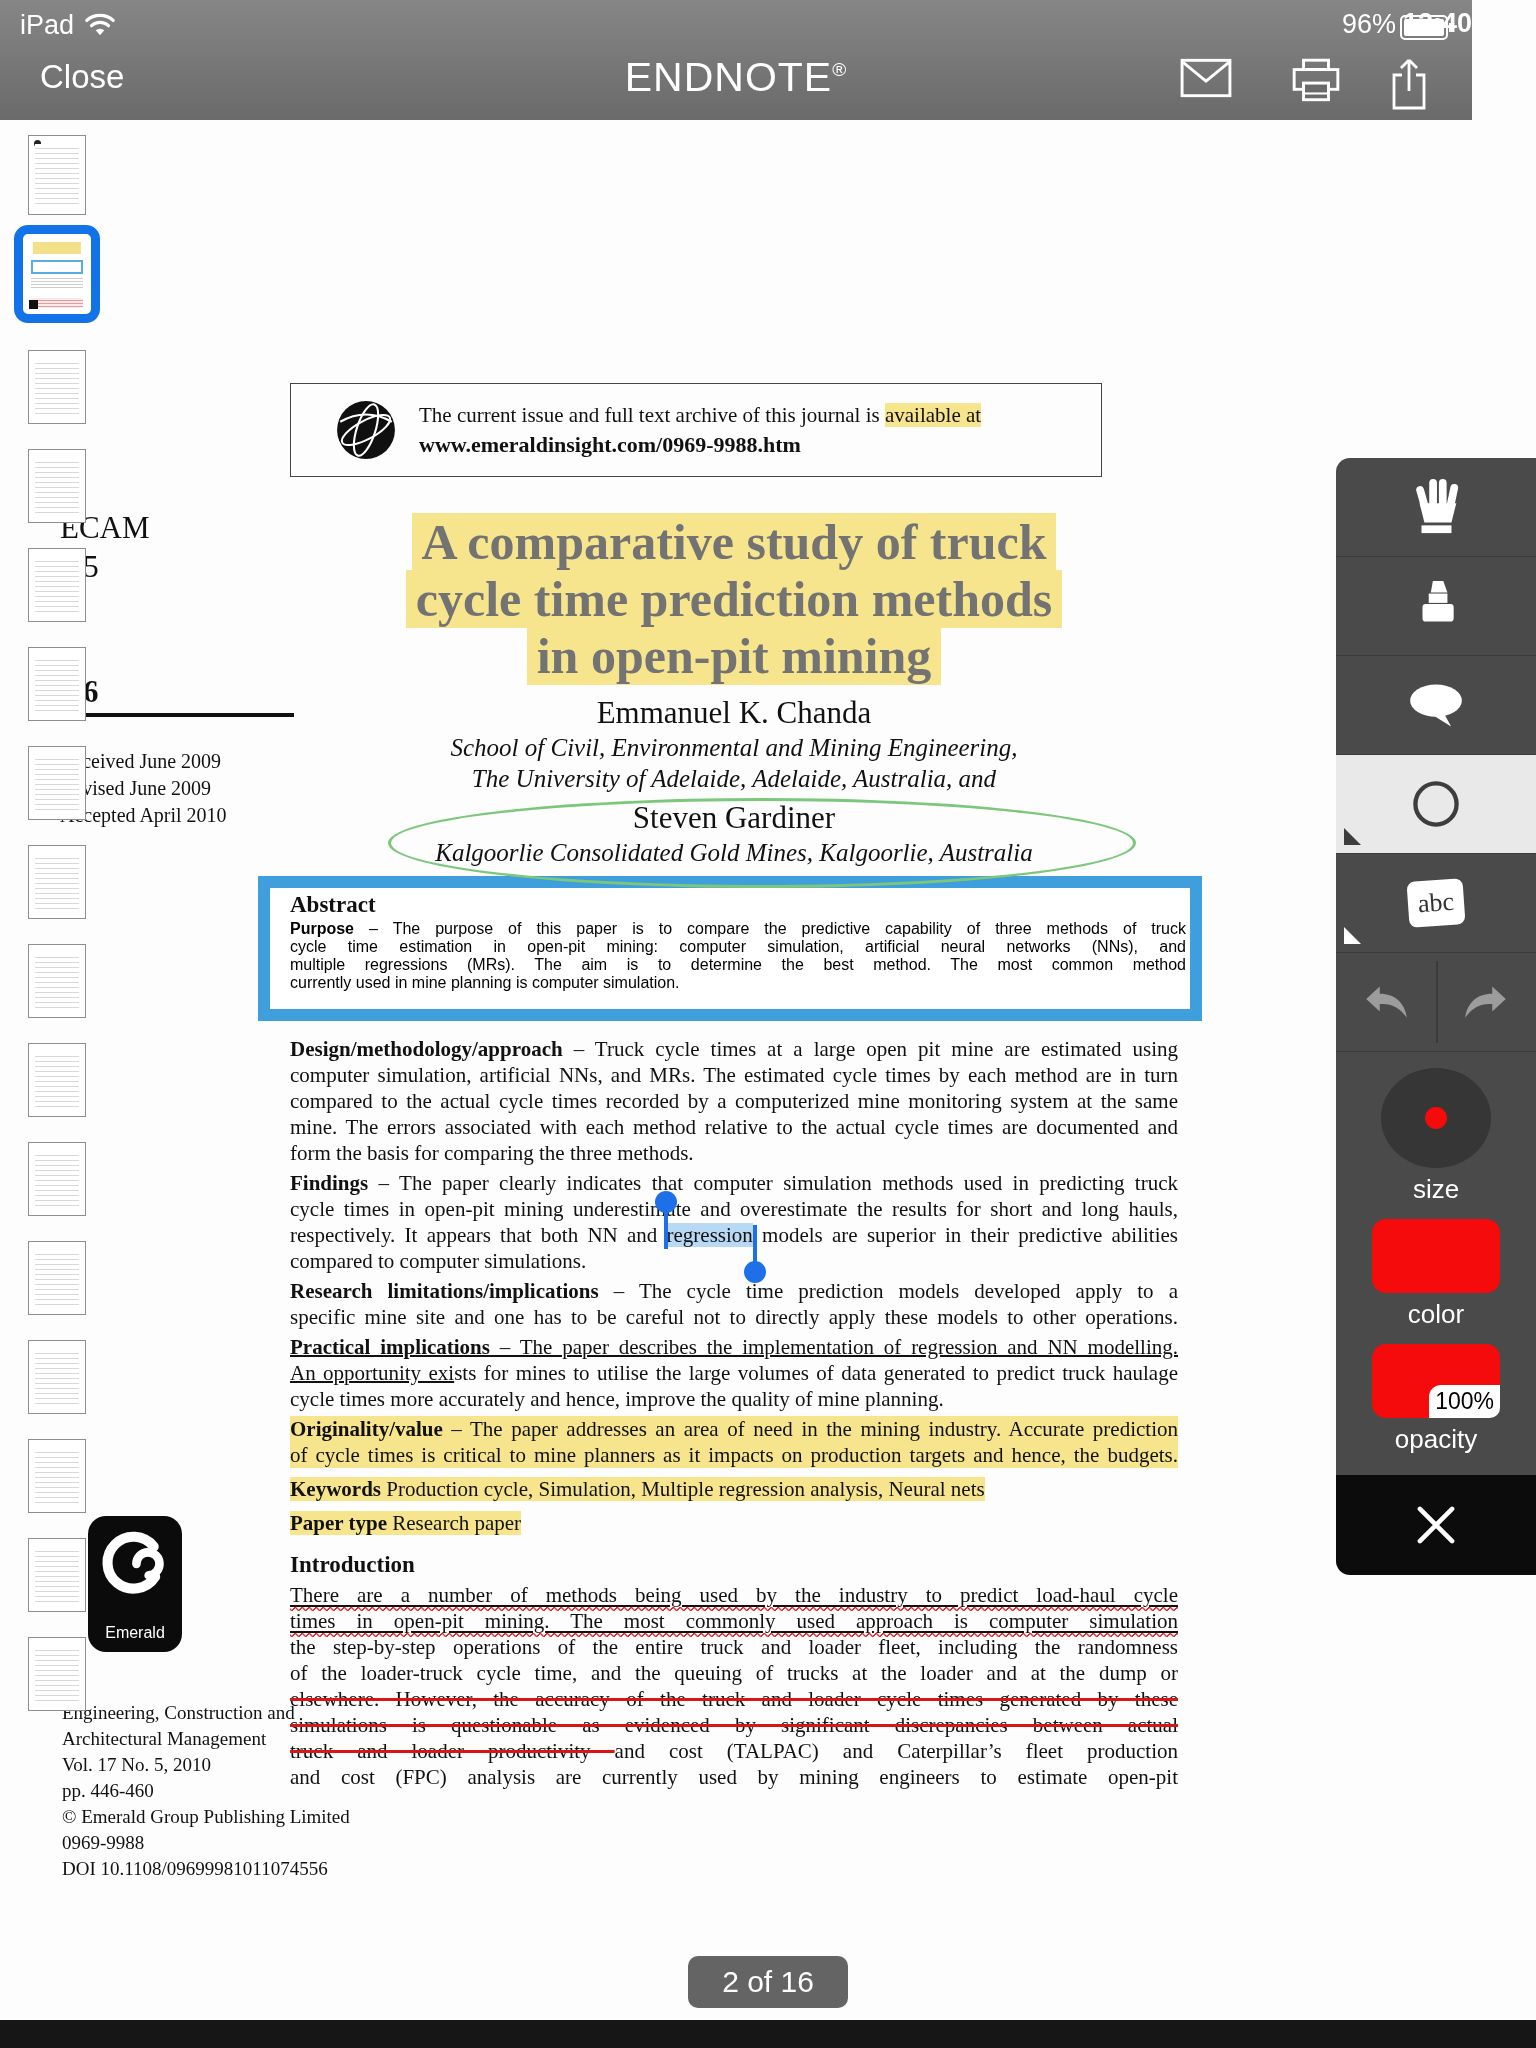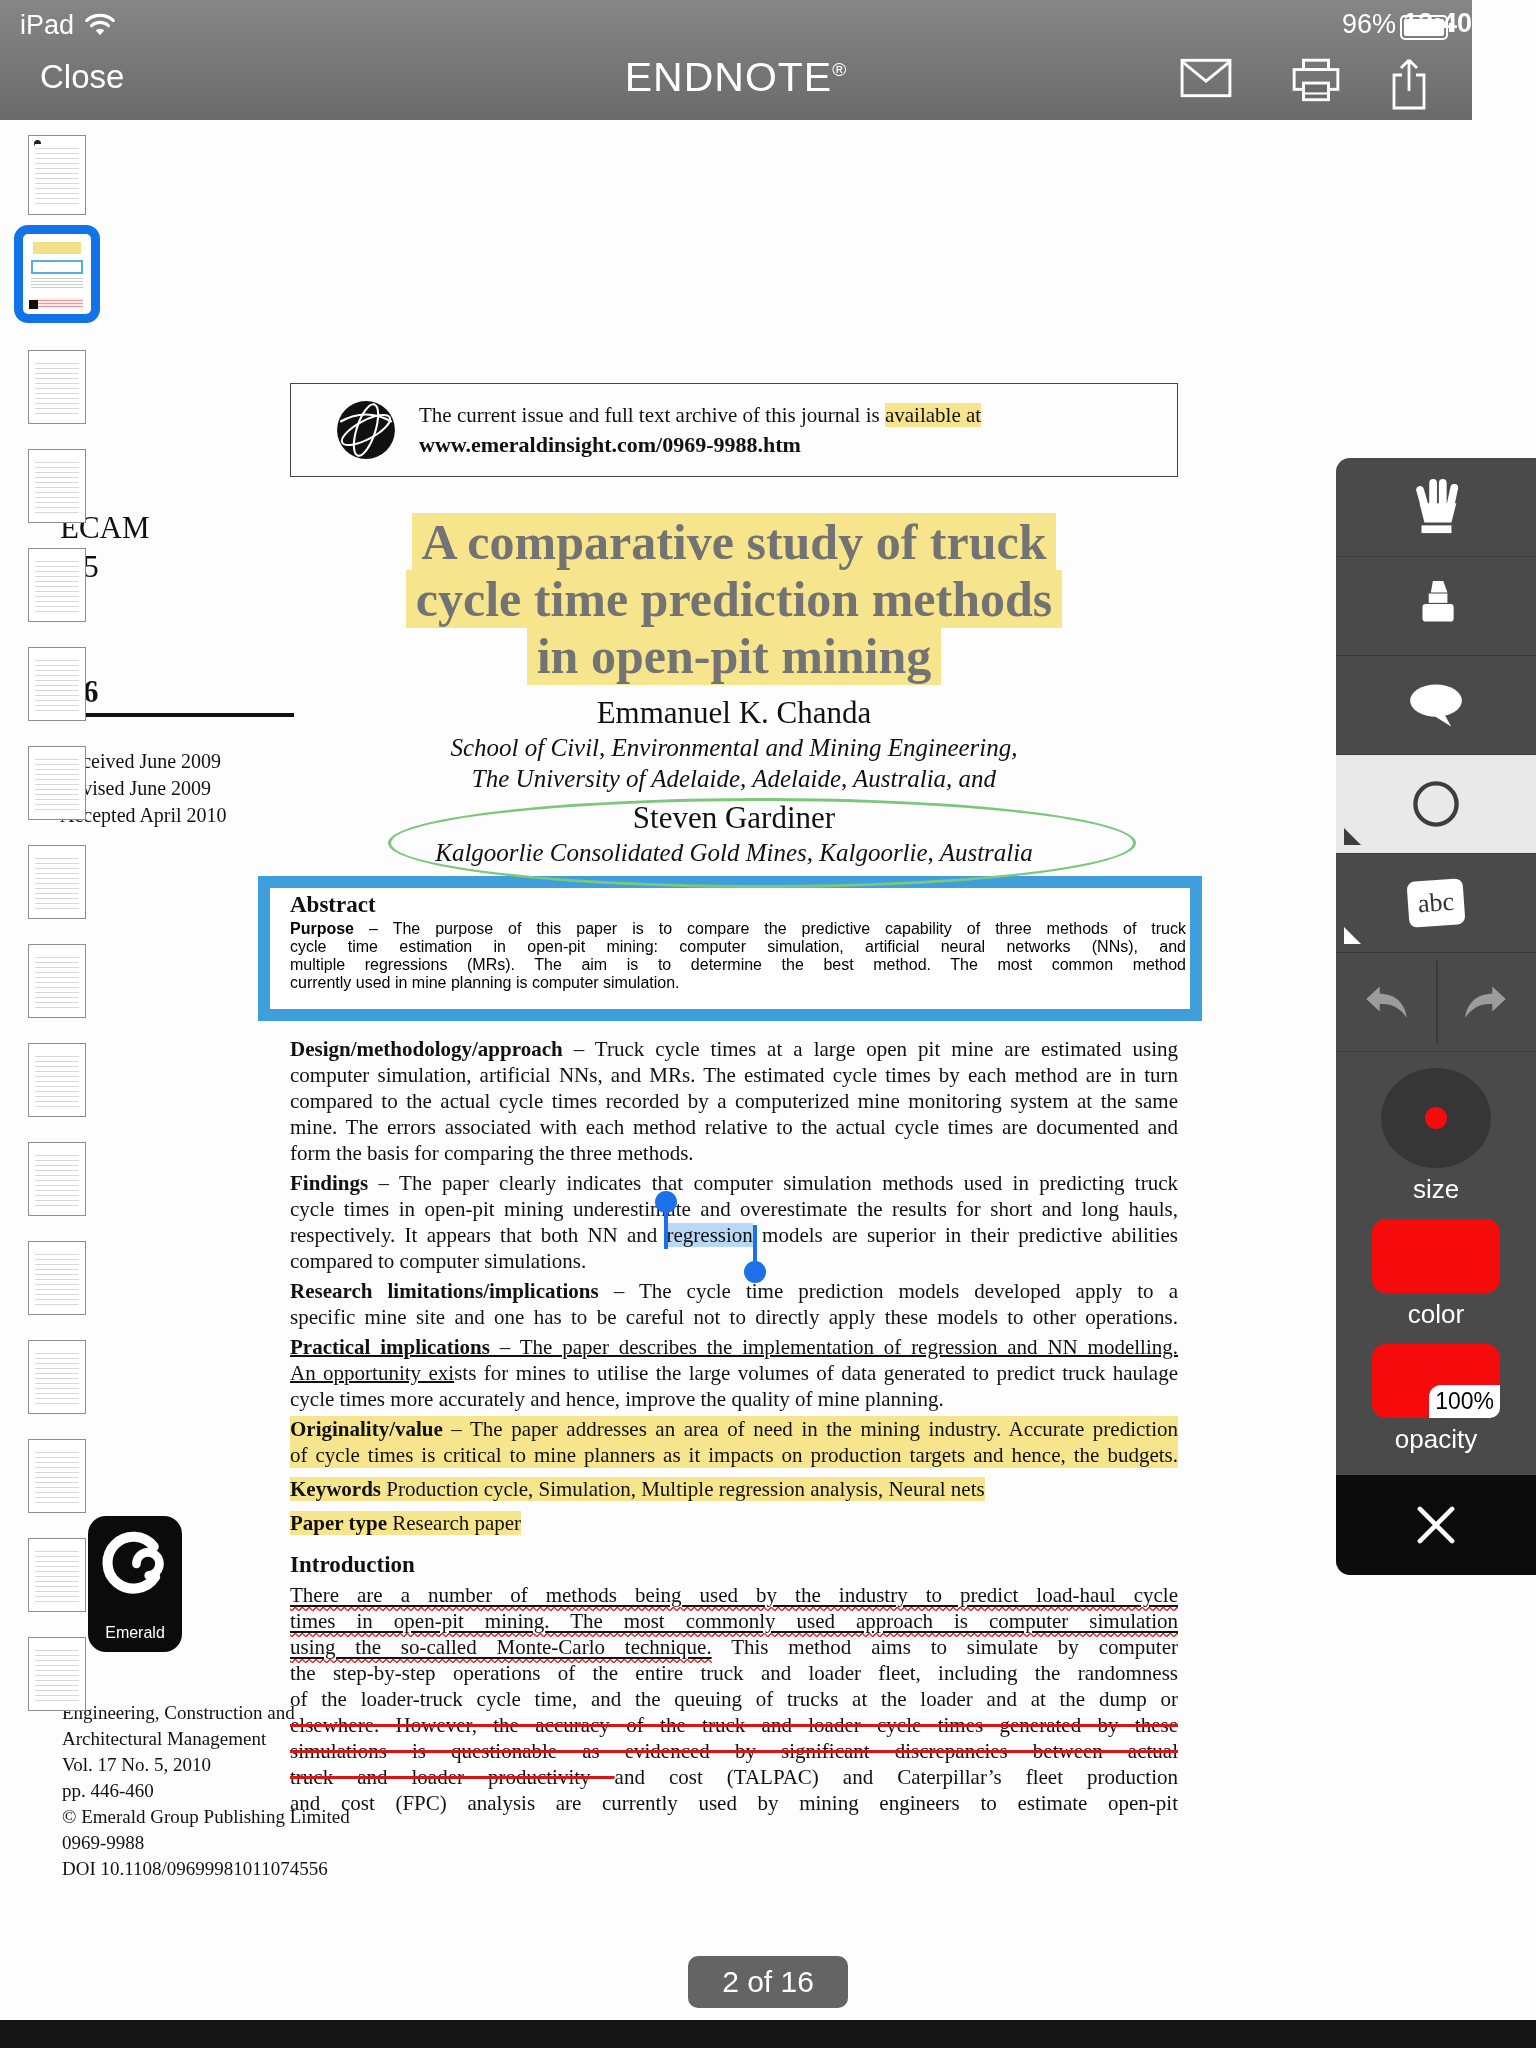--- a/index.html
+++ b/index.html
@@ -39,21 +39,21 @@
   .thumb-sel .m-logo{position:absolute;left:6px;bottom:5px;width:9px;height:9px;background:#111;}
 
   
   .m-abbrev{position:absolute;left:60px;top:510px;font:31px "Liberation Serif",serif;color:#111;z-index:2;}
   .m-issue{position:absolute;left:60px;top:549px;font:31px "Liberation Serif",serif;color:#111;z-index:2;}
   .m-pageno{position:absolute;left:52px;top:674px;font:bold 31px "Liberation Serif",serif;color:#111;z-index:2;}
   .m-rule{position:absolute;left:54px;top:713px;width:240px;height:4px;background:#111;z-index:2;}
   .m-dates{position:absolute;left:60px;top:748px;font:20px/27px "Liberation Serif",serif;color:#111;z-index:2;}
 
   
-  .jbox{position:absolute;left:290px;top:383px;width:888px;height:94px;border:1px solid #444;
+  .jbox{position:absolute;left:290px;top:383px;width:812px;height:94px;border:1px solid #444;
         box-sizing:border-box;z-index:3;display:flex;align-items:center;}
   .jbox .globe{margin-left:44px;width:62px;height:62px;flex:0 0 auto;}
   .jbox .jtext{margin-left:22px;font:21px/30px "Liberation Serif",serif;color:#111;}
   .jbox .jtext .url{font-weight:bold;font-size:22px;}
 
   .hl{background:#f6e58c;}
 
   
   .title{position:absolute;left:290px;top:514px;width:888px;text-align:center;z-index:3;
          font:bold 50px/57px "Liberation Serif",serif;color:#737373;}
@@ -309,21 +309,20 @@
       <span class="hl"><b>Keywords</b><span> Production cycle, Simulation, Multiple regression analysis, Neural nets</span></span>
     </div>
     <div class="para" style="margin-top:8px">
       <span class="hl"><b>Paper type</b><span> Research paper</span></span>
     </div>
 
     <div class="sec-h">Introduction</div>
     <div>
       <div class="jl"><span class="sq">There are a number of methods being used by the industry to predict load-haul cycle</span></div>
       <div class="jl"><span class="sq">times in open-pit mining. The most commonly used approach is computer simulation</span></div>
-      <div class="jl"><span class="sq">using the so-called Monte-Carlo technique.</span><span> This method aims to simulate by computer</span></div>
       <div class="jl">the step-by-step operations of the entire truck and loader fleet, including the randomness</div>
       <div class="jl">of the loader-truck cycle time, and the queuing of trucks at the loader and at the dump or</div>
       <div class="jl"><span class="st">elsewhere. However, the accuracy of the truck and loader cycle times generated by these</span></div>
       <div class="jl"><span class="st">simulations is questionable as evidenced by significant discrepancies between actual</span></div>
       <div class="jl"><span class="st">truck and loader productivity </span><span>and cost (TALPAC) and Caterpillar’s fleet production</span></div>
       <div class="jl">and cost (FPC) analysis are currently used by mining engineers to estimate open-pit</div>
     </div>
   </div>
 
   <div class="em-logo">

